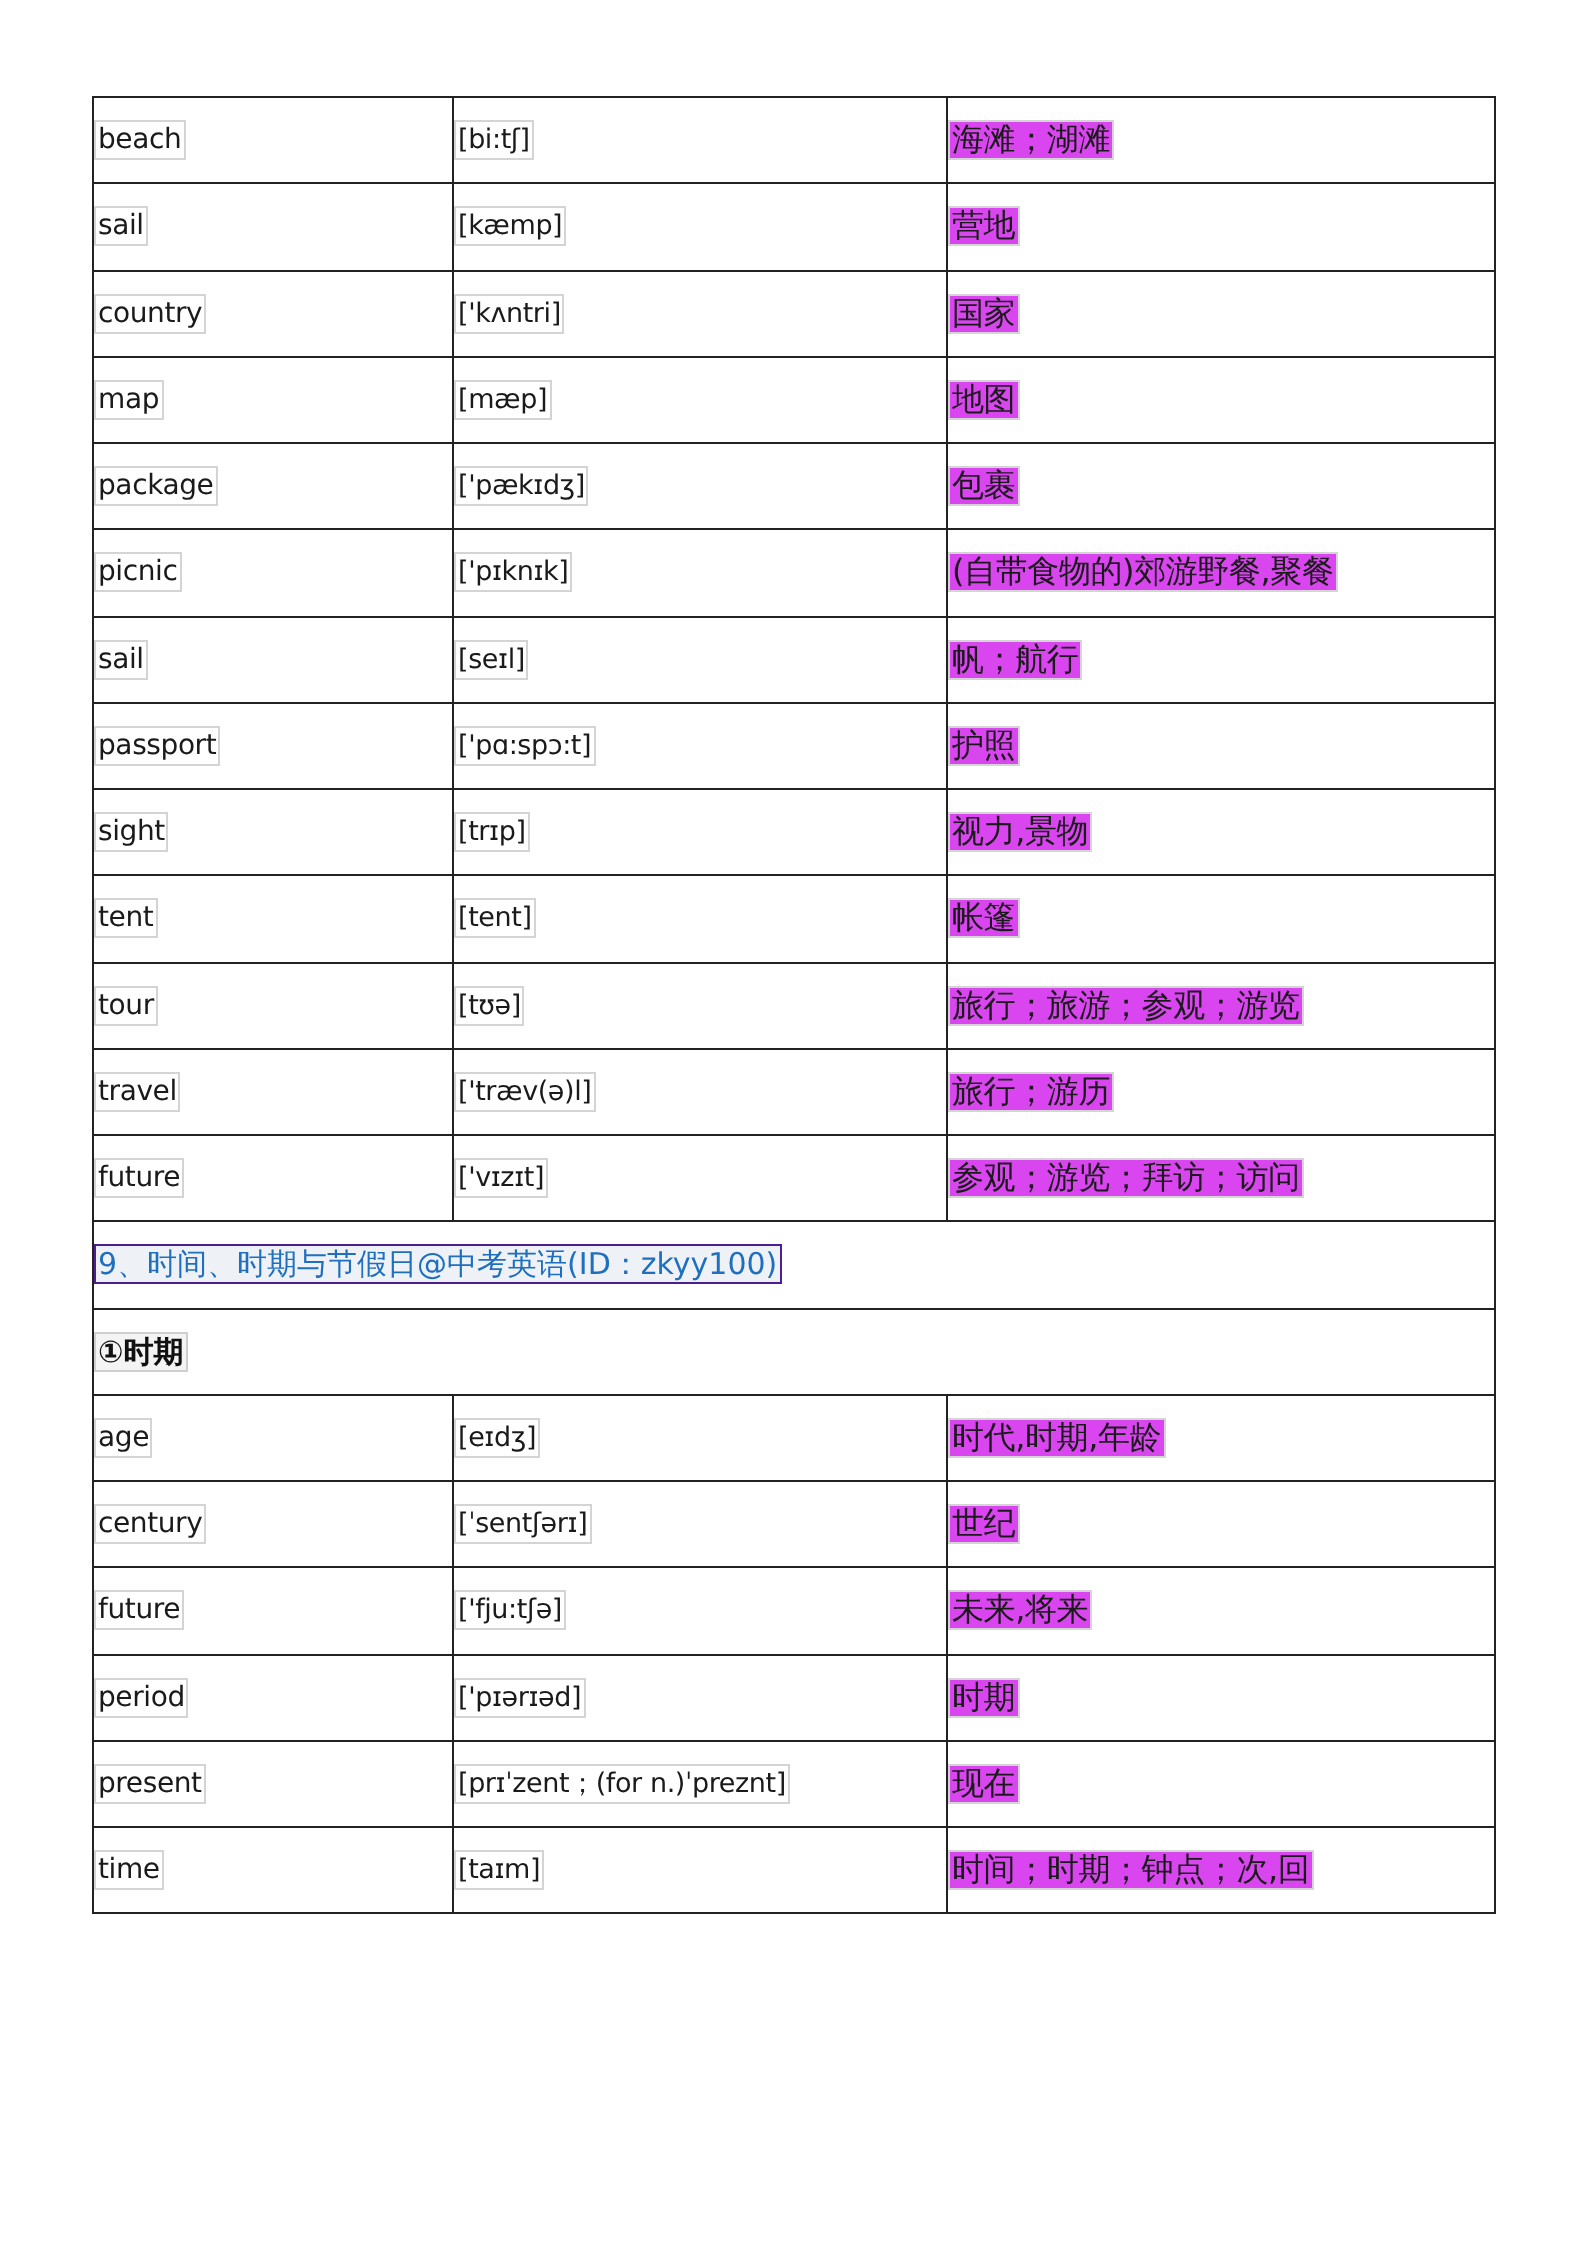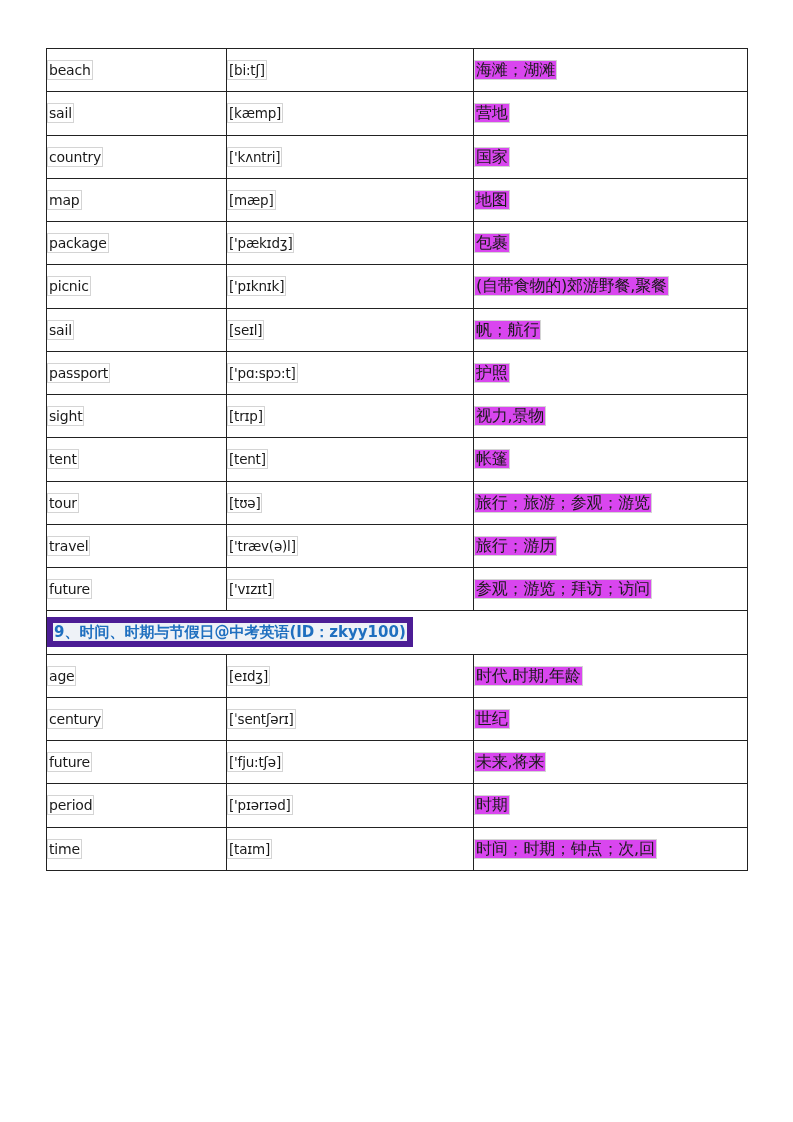--- a/index.html
+++ b/index.html
@@ -18,22 +18,22 @@
   col.c2 { width: 247px; }
   col.c3 { width: 274px; }
   .tx {
     display: inline-block; border: 1px solid #d4d4d4; padding: 0 1px 0 1px;
     font-size: 14px; letter-spacing: -0.2px; color: #1a1a1a; background: #fff;
   }
   .ph .tx { font-family: "DejaVu Sans", sans-serif; font-size: 13.5px; }
   .zh .tx { font-size: 16px; background: #d946ef; }
   td.first-ph { padding-left: 8px; }
   .section-title {
-    font-weight: bold; color: #1f6fbf; font-size: 15px;
-    background: #eef2f7; border: 6px solid #4c1d95; display: inline-block; padding: 0 1px;
+    font-weight: normal; color: #1f6fbf; font-size: 15px;
+    background: #eef2f7; border: 1px solid #4c1d95; display: inline-block; padding: 0 1px;
   }
   .sub-title {
     font-weight: bold; color: #111; font-size: 15px;
     border: 1px solid #cfcfcf; background: #f4f4f4; display: inline-block; padding: 0 1px;
   }
 </style>
 </head>
 <body>
 
 <div class="page">
@@ -106,20 +106,23 @@
     </tr>
     <tr>
       <td><span class="tx">future</span></td>
       <td class="ph"><span class="tx">['vɪzɪt]</span></td>
       <td class="zh"><span class="tx">参观；游览；拜访；访问</span></td>
     </tr>
 
     <tr>
       <td colspan="3"><span class="section-title">9、时间、时期与节假日@中考英语(ID：zkyy100)</span></td>
     </tr>
+    <tr>
+      <td colspan="3"><span class="sub-title">①时期</span></td>
+    </tr>
 
     <tr>
       <td><span class="tx">age</span></td>
       <td class="ph"><span class="tx">[eɪdʒ]</span></td>
       <td class="zh"><span class="tx">时代,时期,年龄</span></td>
     </tr>
     <tr>
       <td><span class="tx">century</span></td>
       <td class="ph"><span class="tx">[ˈsentʃərɪ]</span></td>
       <td class="zh"><span class="tx">世纪</span></td>
@@ -128,19 +131,24 @@
       <td><span class="tx">future</span></td>
       <td class="ph"><span class="tx">['fju:tʃə]</span></td>
       <td class="zh"><span class="tx">未来,将来</span></td>
     </tr>
     <tr>
       <td><span class="tx">period</span></td>
       <td class="ph"><span class="tx">['pɪərɪəd]</span></td>
       <td class="zh"><span class="tx">时期</span></td>
     </tr>
     <tr>
+      <td><span class="tx">present</span></td>
+      <td class="ph"><span class="tx">[prɪˈzent；(for n.)ˈpreznt]</span></td>
+      <td class="zh"><span class="tx">现在</span></td>
+    </tr>
+    <tr>
       <td><span class="tx">time</span></td>
       <td class="ph"><span class="tx">[taɪm]</span></td>
       <td class="zh"><span class="tx">时间；时期；钟点；次,回</span></td>
     </tr>
   </tbody>
 </table>
 </div>
 
 </body></html>

